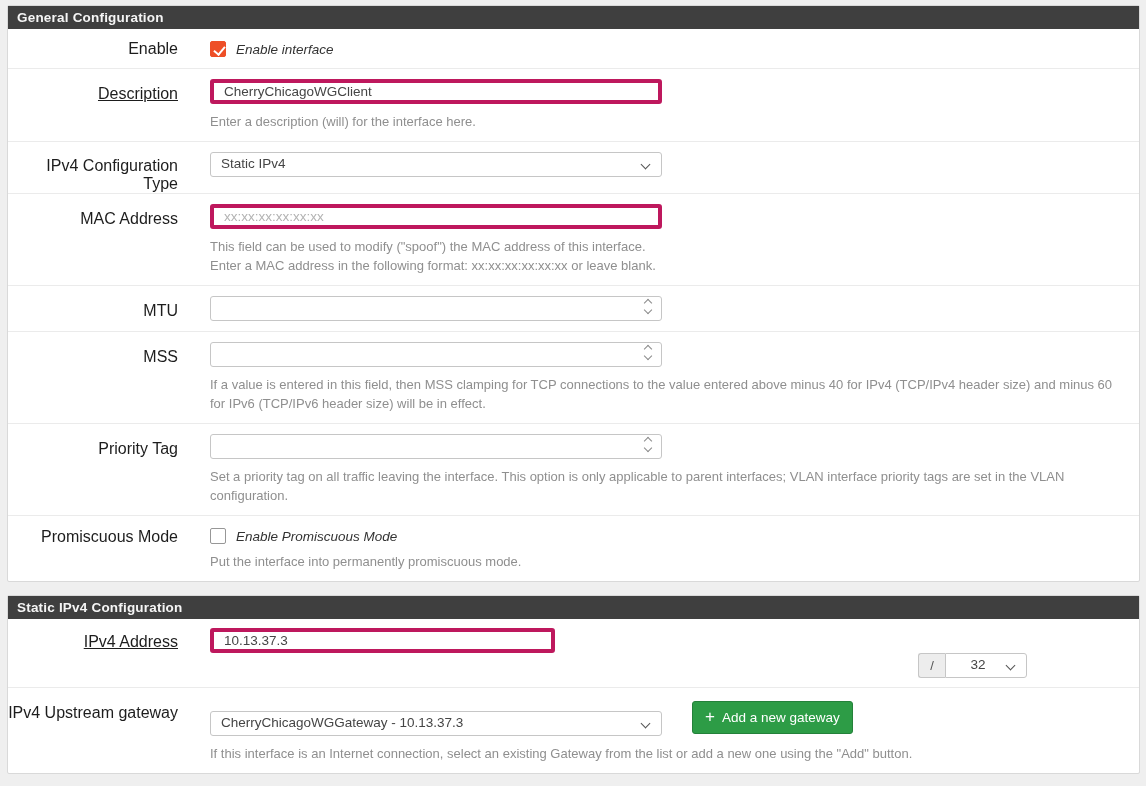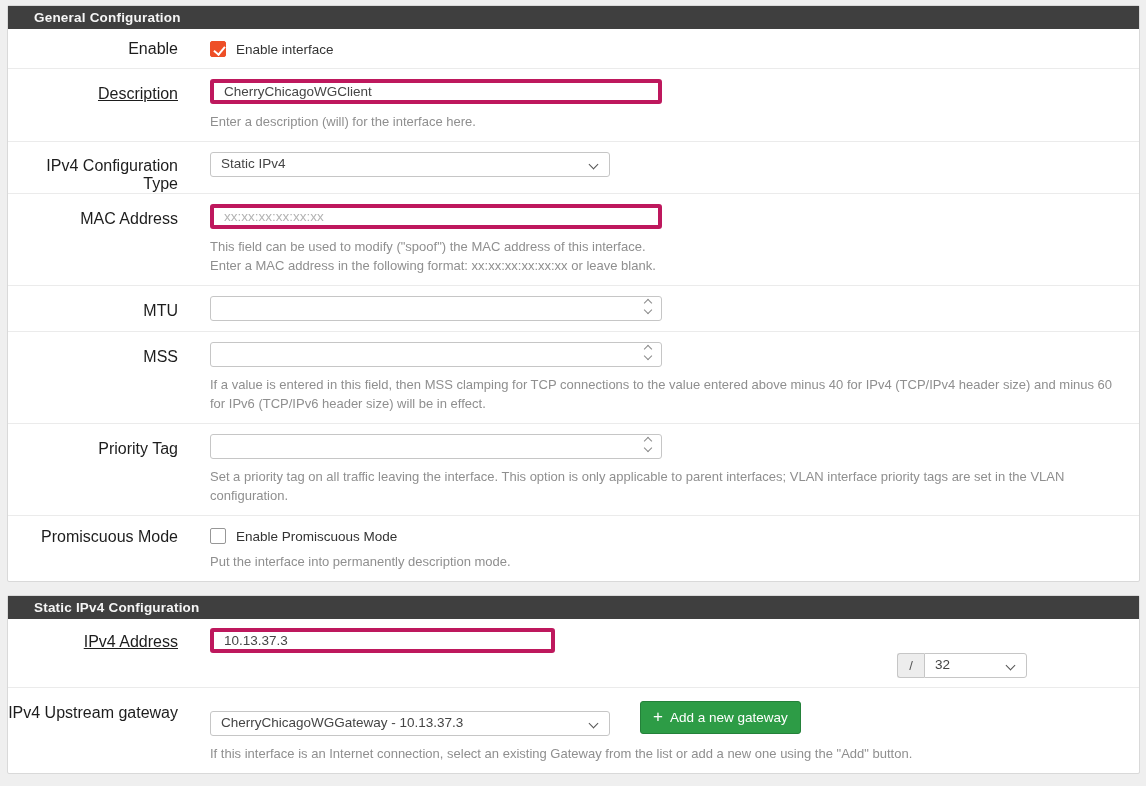--- a/index.html
+++ b/index.html
@@ -14,21 +14,21 @@
     background: #ffffff;
     border: 1px solid #d9d9d9;
     border-radius: 2px;
   }
   .panel + .panel { margin-top: 13px; }
   .panel-heading {
     background: #3f3f3f;
     color: #f5f5f5;
     font-size: 13.5px;
     font-weight: bold;
-    padding: 4px 9px 4px 26px;
+    padding: 4px 9px 4px 9px;
     letter-spacing: .2px;
   }
   .form-group {
     display: flex;
     border-bottom: 1px solid #ebebeb;
   }
   .form-group:last-child { border-bottom: none; }
   .label-col {
     width: 170px; min-width: 170px;
     text-align: right;
@@ -62,21 +62,21 @@
     padding: 2px 10px;
     width: 452px;
     background: #fff;
     outline: none;
   }
   .txt-input::placeholder { color: #b3b3b3; opacity: 1; }
   .txt-input.narrow { width: 345px; }
   
   .select {
     position: relative;
-    width: 400px;
+    width: 452px;
     height: 25px;
     border: 1px solid #c6c6c6;
     border-radius: 3px;
     background: #fff;
     font-size: 13.5px;
     color: #454545;
     padding: 3px 26px 2px 10px;
     cursor: pointer;
     white-space: nowrap;
     overflow: hidden;
@@ -111,21 +111,21 @@
     width: 6px; height: 6px;
     border-right: 1.3px solid #8a8a8a;
     border-bottom: 1.3px solid #8a8a8a;
   }
   .spin-up { transform: rotate(-135deg); }
   .spin-down { transform: rotate(45deg); margin-top: -2px; }
   
   .cb-row {
     display: flex; align-items: center;
     padding-top: 6px;
-    font-size: 13.5px; color: #333;
+    font-size: 13.5px; color: #333; font-style: italic;
   }
   .cb {
     width: 16px; height: 16px;
     border: 1px solid #979797;
     border-radius: 2px;
     background: #fff;
     margin-right: 10px;
     position: relative;
     cursor: pointer;
     flex: none;
@@ -154,22 +154,23 @@
     width: 27px; height: 25px;
     background: #ededed;
     border: 1px solid #c6c6c6;
     border-right: none;
     border-radius: 3px 0 0 3px;
     color: #555;
     font-size: 13px;
     display: flex; align-items: center; justify-content: center;
   }
   .prefix-select {
-    width: 103px;
+    width: 82px;
     border-radius: 0 3px 3px 0;
+    text-align: center;
   }
   
   .gw-line { display: flex; align-items: center; }
   .btn-success {
     margin-left: 30px;
     background: #2d9c46;
     border: 1px solid #24813a;
     border-radius: 3px;
     color: #fff;
     font-family: "Liberation Sans", sans-serif;
@@ -274,21 +275,21 @@
     </div>
   </div>
 
   <div class="form-group">
     <div class="label-col" style="padding-top:12px">Promiscuous Mode</div>
     <div class="content-col">
       <div class="cb-row" style="padding-top:2px">
         <span class="cb"></span>
         <span>Enable Promiscuous Mode</span>
       </div>
-      <div class="help">Put the interface into permanently description mode.</div>
+      <div class="help">Put the interface into permanently promiscuous mode.</div>
     </div>
   </div>
 </div>
 
 <div class="panel">
   <div class="panel-heading">Static IPv4 Configuration</div>
 
   <div class="form-group">
     <div class="label-col underlined" style="padding-top:14px"><span class="lbl">IPv4 Address</span></div>
     <div class="content-col" style="padding:9px 16px 9px 0">

